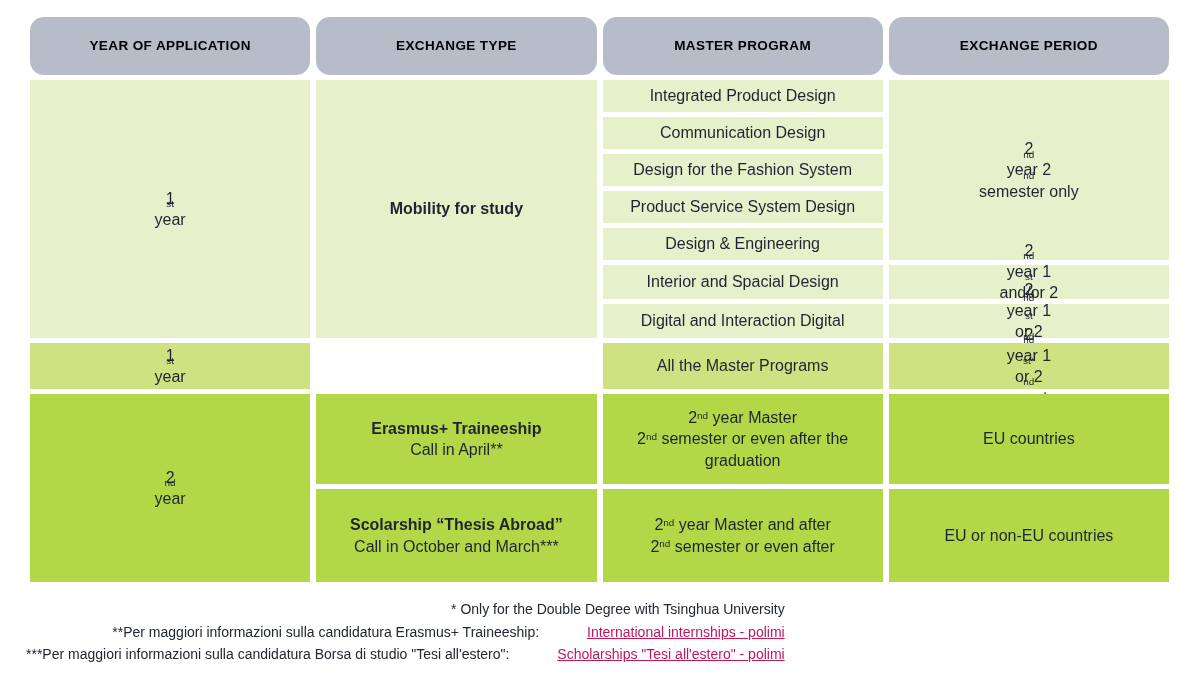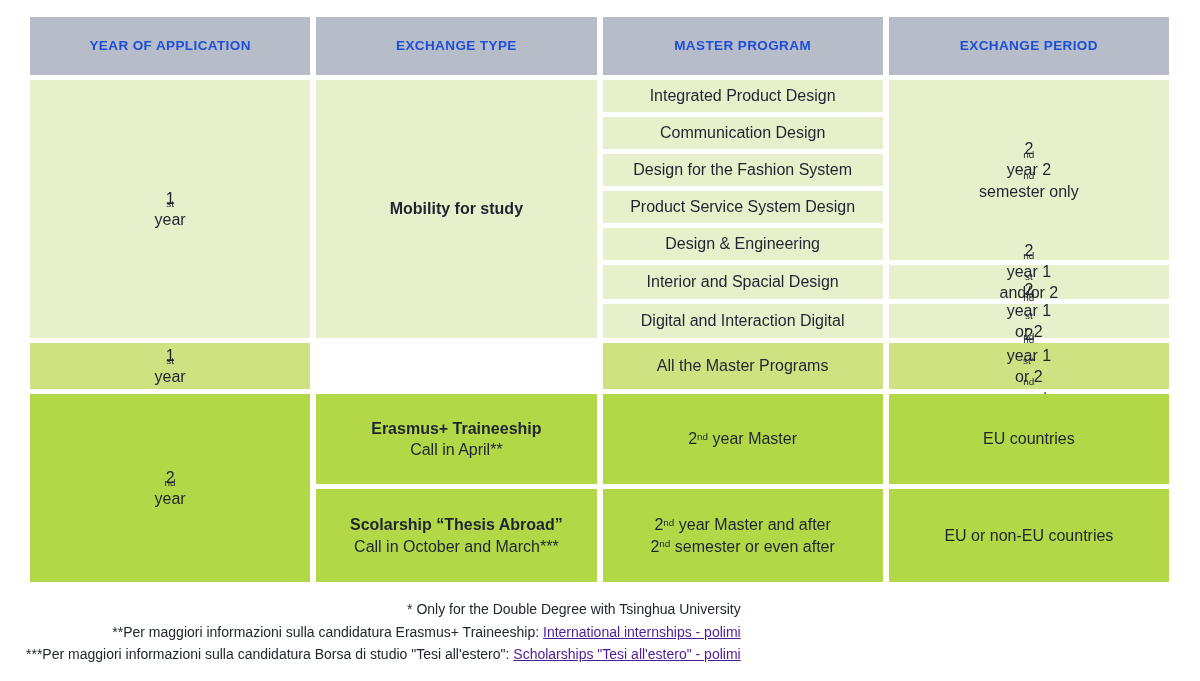--- a/index.html
+++ b/index.html
@@ -11,21 +11,21 @@
     position:absolute;left:30px;top:17px;width:1139px;
     display:grid;
     grid-template-columns:repeat(4,1fr);
     grid-template-rows:58px 32px 32px 32px 32px 32px 34px 34px 46px 90px 93px;
     column-gap:6px;row-gap:5px;
   }
   .cell{
     display:flex;flex-direction:column;align-items:center;justify-content:center;
     text-align:center;font-size:16px;line-height:1.32;padding:2px 10px;box-sizing:border-box;
   }
-  .hdr{background:#b6bdc9;font-weight:700;font-size:13.5px;letter-spacing:.4px;color:#1d4ed8;}
+  .hdr{background:#b6bdc9;font-weight:700;font-size:13.5px;letter-spacing:.4px;color:#000000;border-radius:14px;}
   .g1{background:#e6f0cb;}
   .g2{background:#cee282;}
   .g3{background:#b3d847;}
   .bold{font-weight:700;}
   sup{font-size:62%;line-height:0;position:relative;top:-0.48em;vertical-align:baseline;}
   
   .c1r1{grid-column:1;grid-row:1}.c2r1{grid-column:2;grid-row:1}
   .c3r1{grid-column:3;grid-row:1}.c4r1{grid-column:4;grid-row:1}
   .year1{grid-column:1;grid-row:2/9}
   .mobility{grid-column:2;grid-row:2/9}
@@ -35,21 +35,21 @@
   .perFive{grid-column:4;grid-row:2/7}
   .perInterior{grid-column:4;grid-row:7}.perDigital{grid-column:4;grid-row:8}
   .year1b{grid-column:1;grid-row:9}.double{grid-column:2;grid-row:9}
   .allMaster{grid-column:3;grid-row:9}.perDouble{grid-column:4;grid-row:9}
   .year2{grid-column:1;grid-row:10/12}
   .erasmus{grid-column:2;grid-row:10}.erasmusMaster{grid-column:3;grid-row:10}.erasmusPeriod{grid-column:4;grid-row:10}
   .thesis{grid-column:2;grid-row:11}.thesisMaster{grid-column:3;grid-row:11}.thesisPeriod{grid-column:4;grid-row:11}
   .footnotes{
     position:absolute;left:26px;top:598px;font-size:14px;line-height:22.5px;color:#222831;text-align:right;
   }
-  .footnotes a{color:#4c1d95;text-decoration:underline;cursor:pointer;}
+  .footnotes a{color:#be185d;text-decoration:underline;cursor:pointer;margin-left:44px;}
 </style>
 </head>
 <body>
 
 <div class="tbl">
   <div class="cell hdr c1r1">YEAR OF APPLICATION</div>
   <div class="cell hdr c2r1">EXCHANGE TYPE</div>
   <div class="cell hdr c3r1">MASTER PROGRAM</div>
   <div class="cell hdr c4r1">EXCHANGE PERIOD</div>
 
@@ -73,20 +73,21 @@
   <div class="cell g2 perDouble">2<sup>nd</sup> year 1<sup>st*</sup> or 2<sup>nd</sup> semester</div>
 
   <div class="cell g3 year2">2<sup>nd</sup> year</div>
 
   <div class="cell g3 erasmus">
     <div class="bold">Erasmus+ Traineeship</div>
     <div>Call in April**</div>
   </div>
   <div class="cell g3 erasmusMaster">
     <div>2<sup>nd</sup> year Master</div>
+    <div>2<sup>nd</sup> semester or even after the graduation</div>
   </div>
   <div class="cell g3 erasmusPeriod">EU countries</div>
 
   <div class="cell g3 thesis">
     <div class="bold">Scolarship “Thesis Abroad”</div>
     <div>Call in October and March***</div>
   </div>
   <div class="cell g3 thesisMaster">
     <div>2<sup>nd</sup> year Master and after</div>
     <div>2<sup>nd</sup> semester or even after</div>

